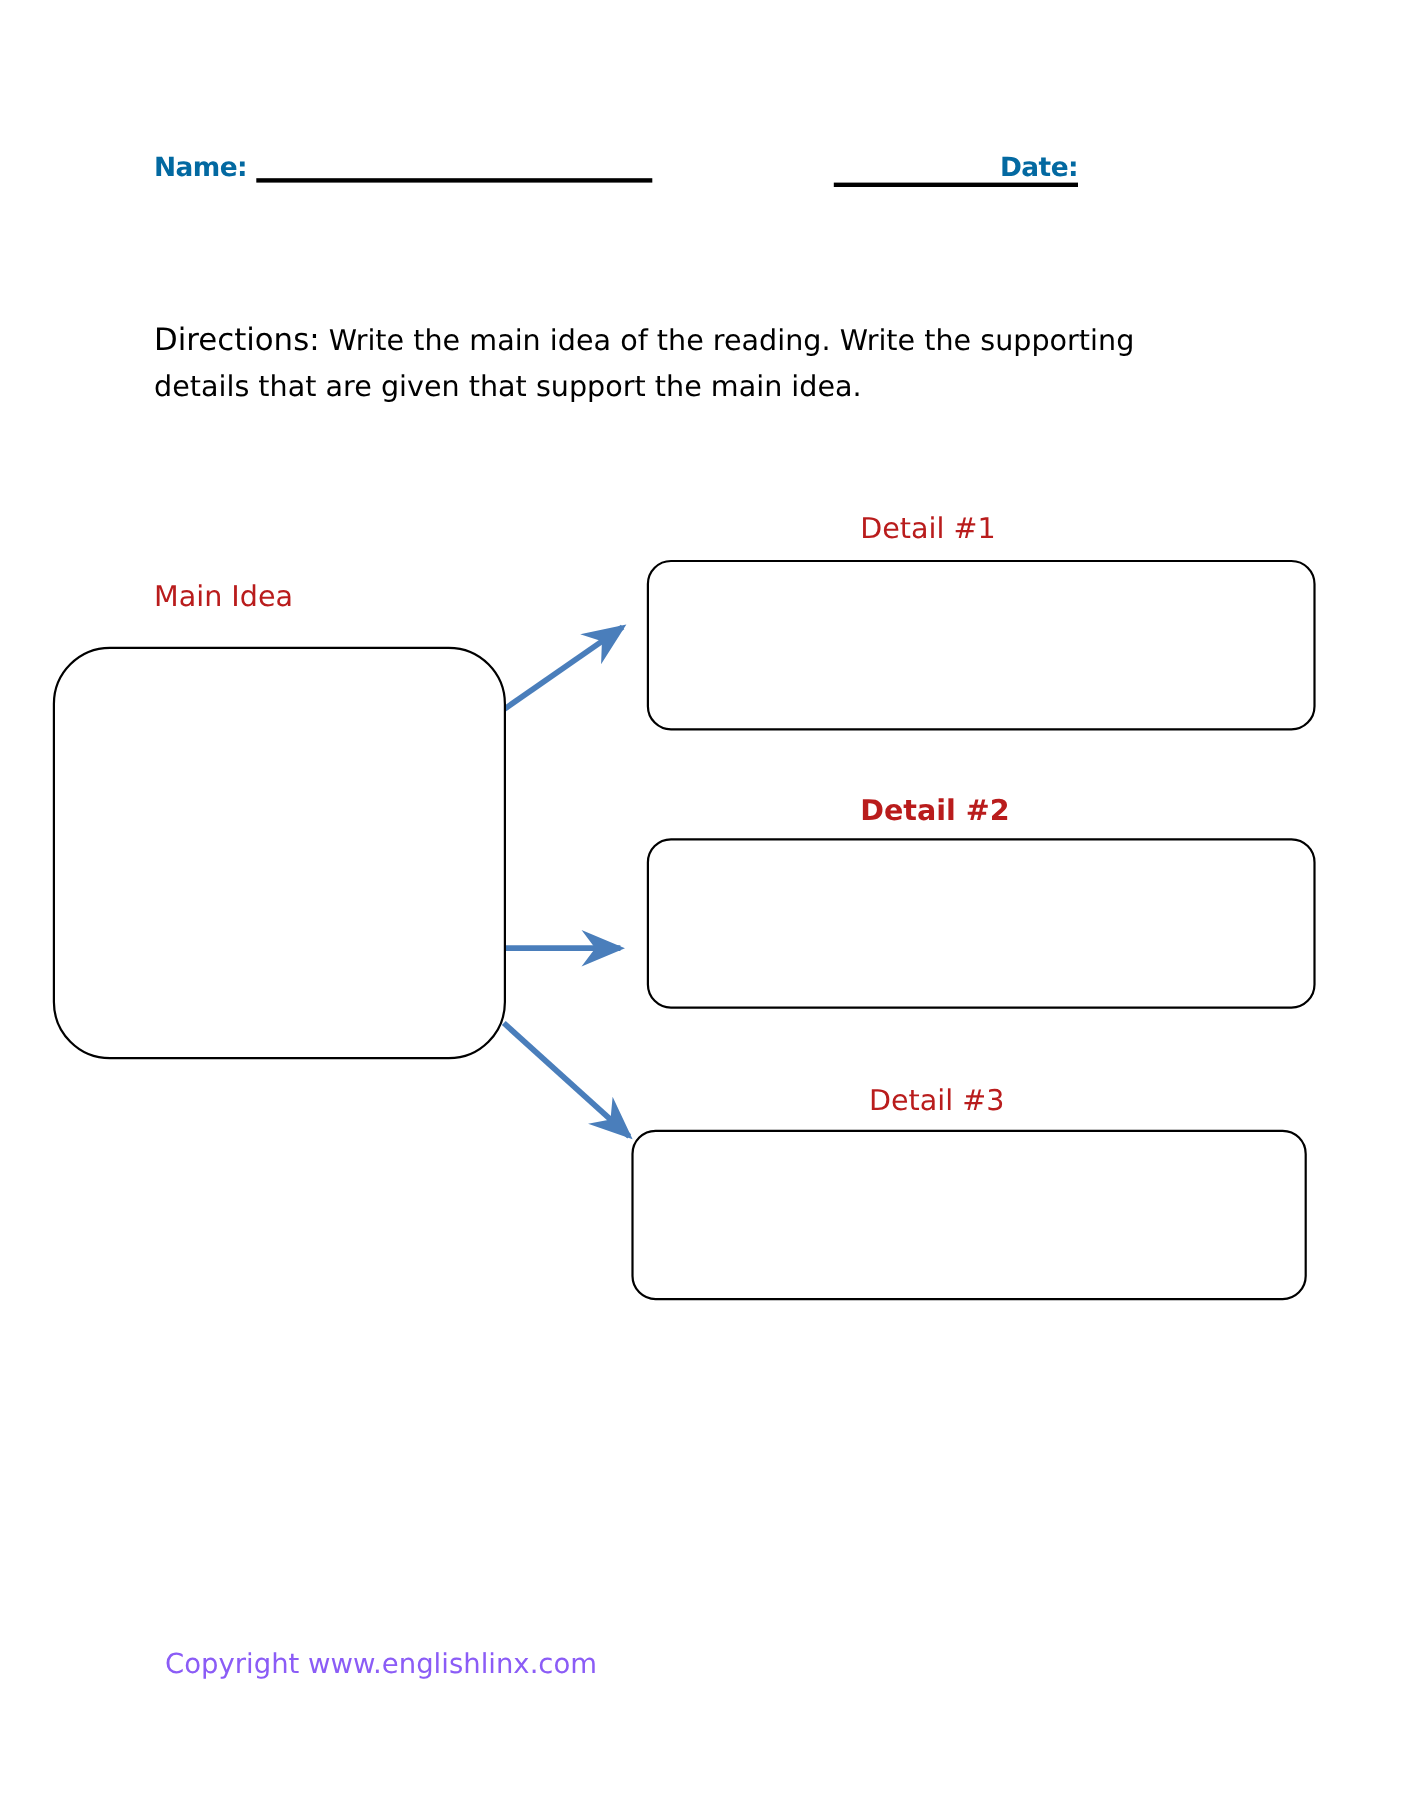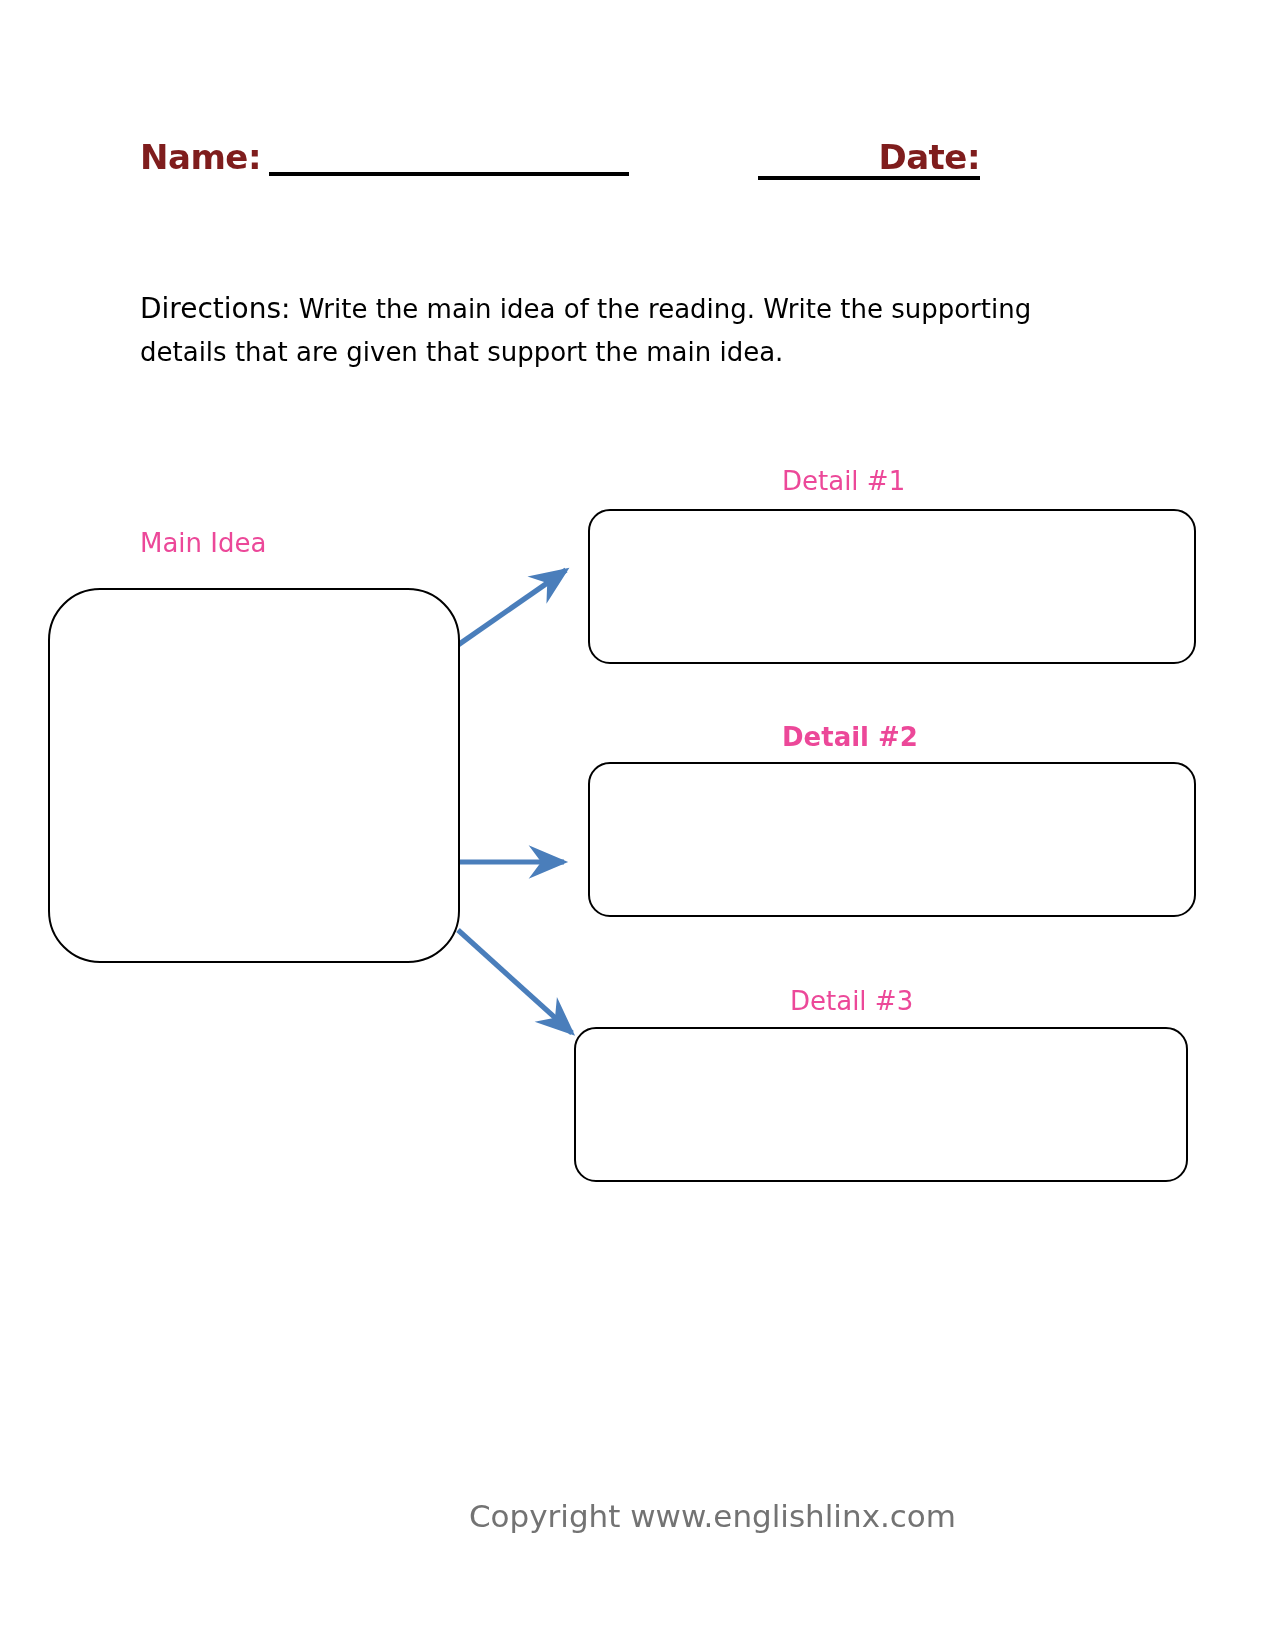--- a/index.html
+++ b/index.html
@@ -26,22 +26,22 @@
   }
   .field {
     position: absolute;
     display: flex;
     align-items: flex-end;
     white-space: nowrap;
   }
   .field-label {
     font-family: "DejaVu Sans", sans-serif;
     font-weight: bold;
-    font-size: 34px;
-    color: #7f1d1d;
+    font-size: 24px;
+    color: #0369a1;
     letter-spacing: -0.5px;
     line-height: 1;
     padding-bottom: 2px;
   }
   .field-rule {
     display: inline-block;
     border-bottom: 4px solid #000000;
     margin-left: 8px;
     height: 0;
   }
@@ -85,21 +85,21 @@
     left: 0;
     top: 0;
     width: 1275px;
     height: 1650px;
     pointer-events: none;
   }
   .box-label {
     position: absolute;
     font-family: "DejaVu Sans", sans-serif;
     font-size: 26px;
-    color: #ec4899;
+    color: #b91c1c;
     white-space: nowrap;
     text-align: center;
   }
   .node {
     position: absolute;
     border: 2.5px solid #000000;
     background: #ffffff;
     box-sizing: border-box;
   }
 
@@ -138,24 +138,24 @@
     height: 155px;
     border-radius: 22px;
   }
 
   
   .footer {
     position: absolute;
     left: 0;
     top: 1498px;
     width: 1275px;
-    text-align: center;
-    font-family: "DejaVu Sans", sans-serif;
-    font-size: 31px;
-    color: #737373;
+    text-align: left;
+    font-family: "DejaVu Sans", sans-serif;
+    font-size: 25px;
+    color: #8b5cf6;
   }
   .footer-inner {
     display: inline-block;
     margin-left: 150px;
   }
 </style>
 </head>
 <body>
 
 <div id="page">

